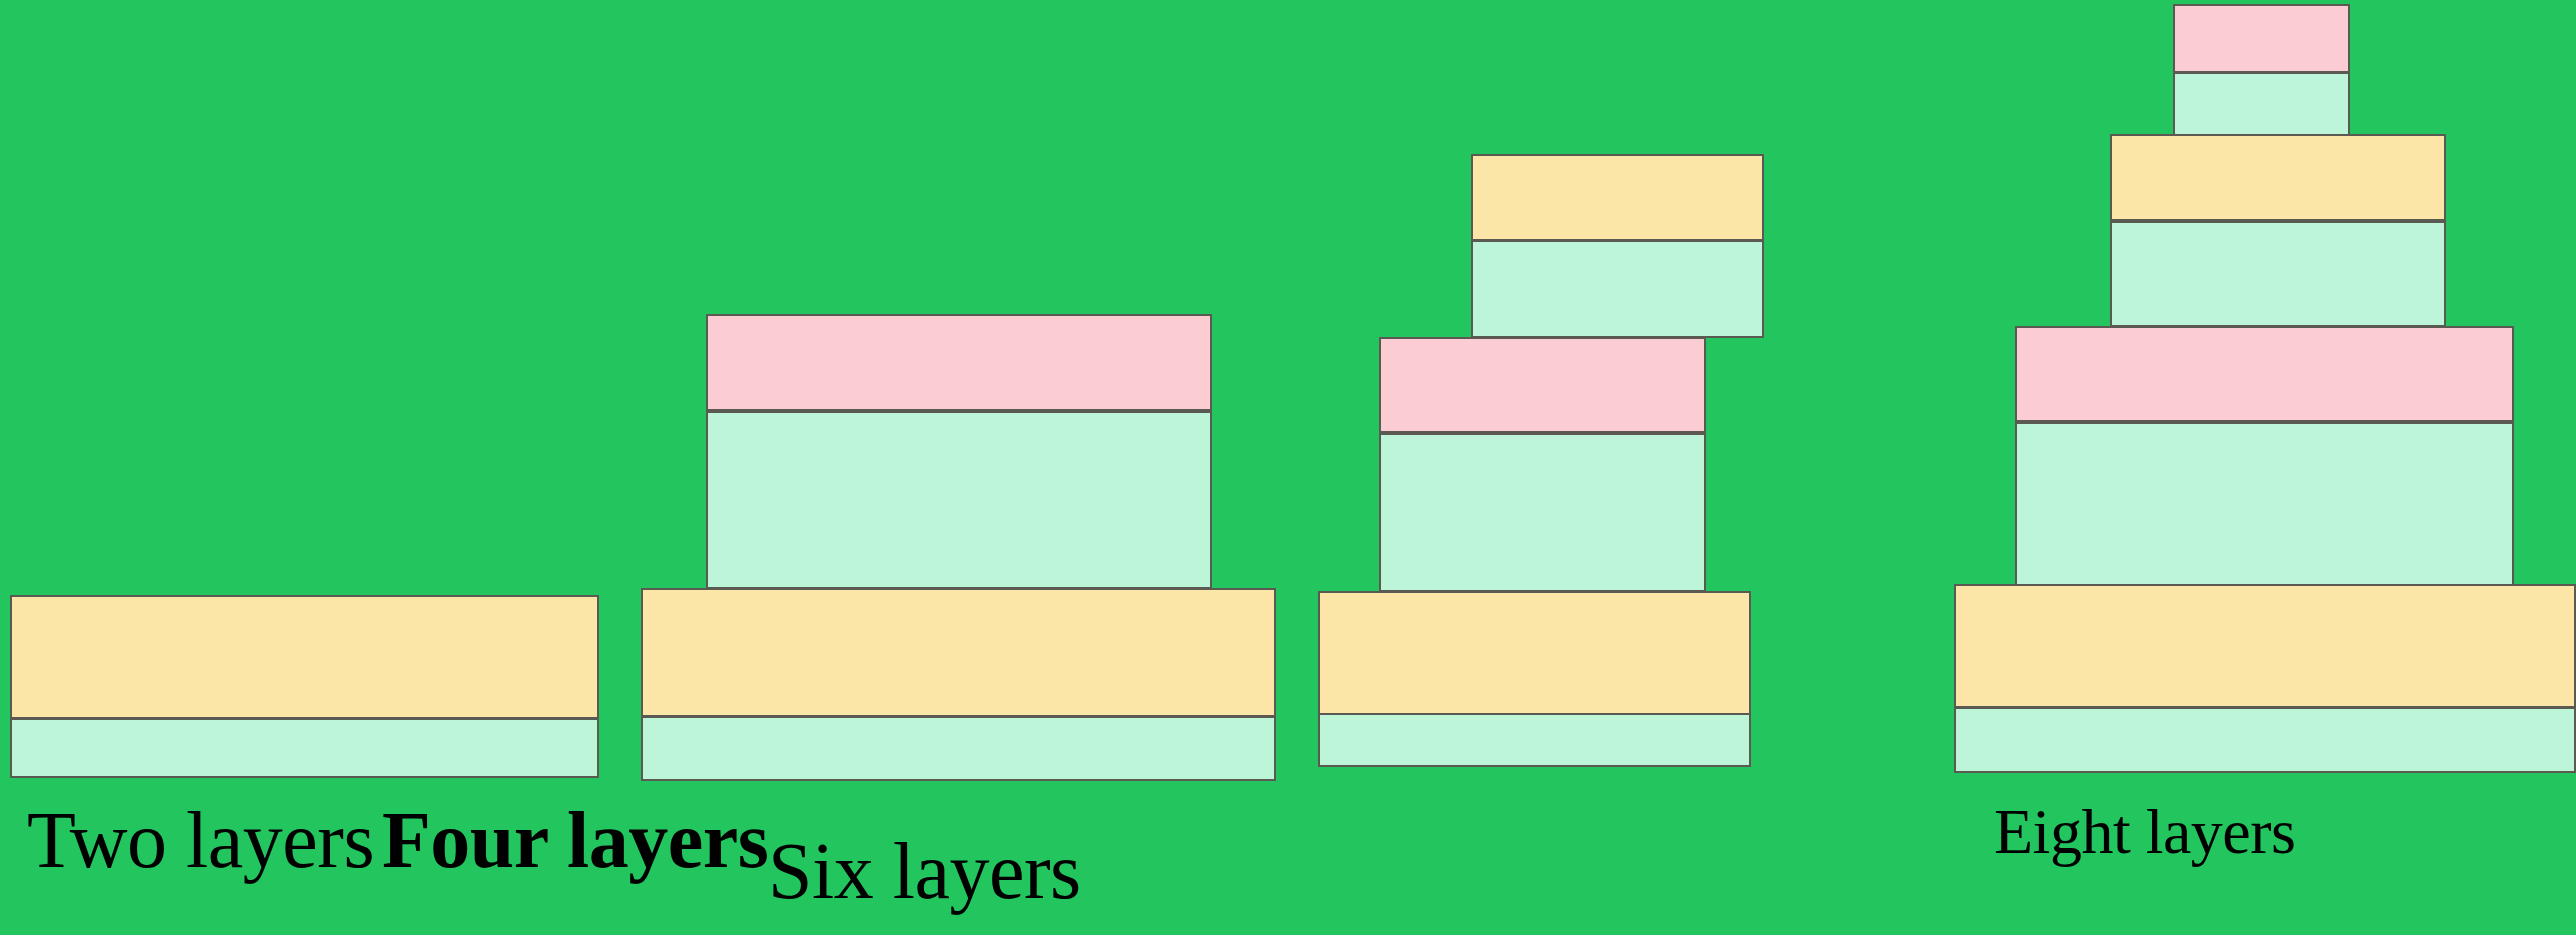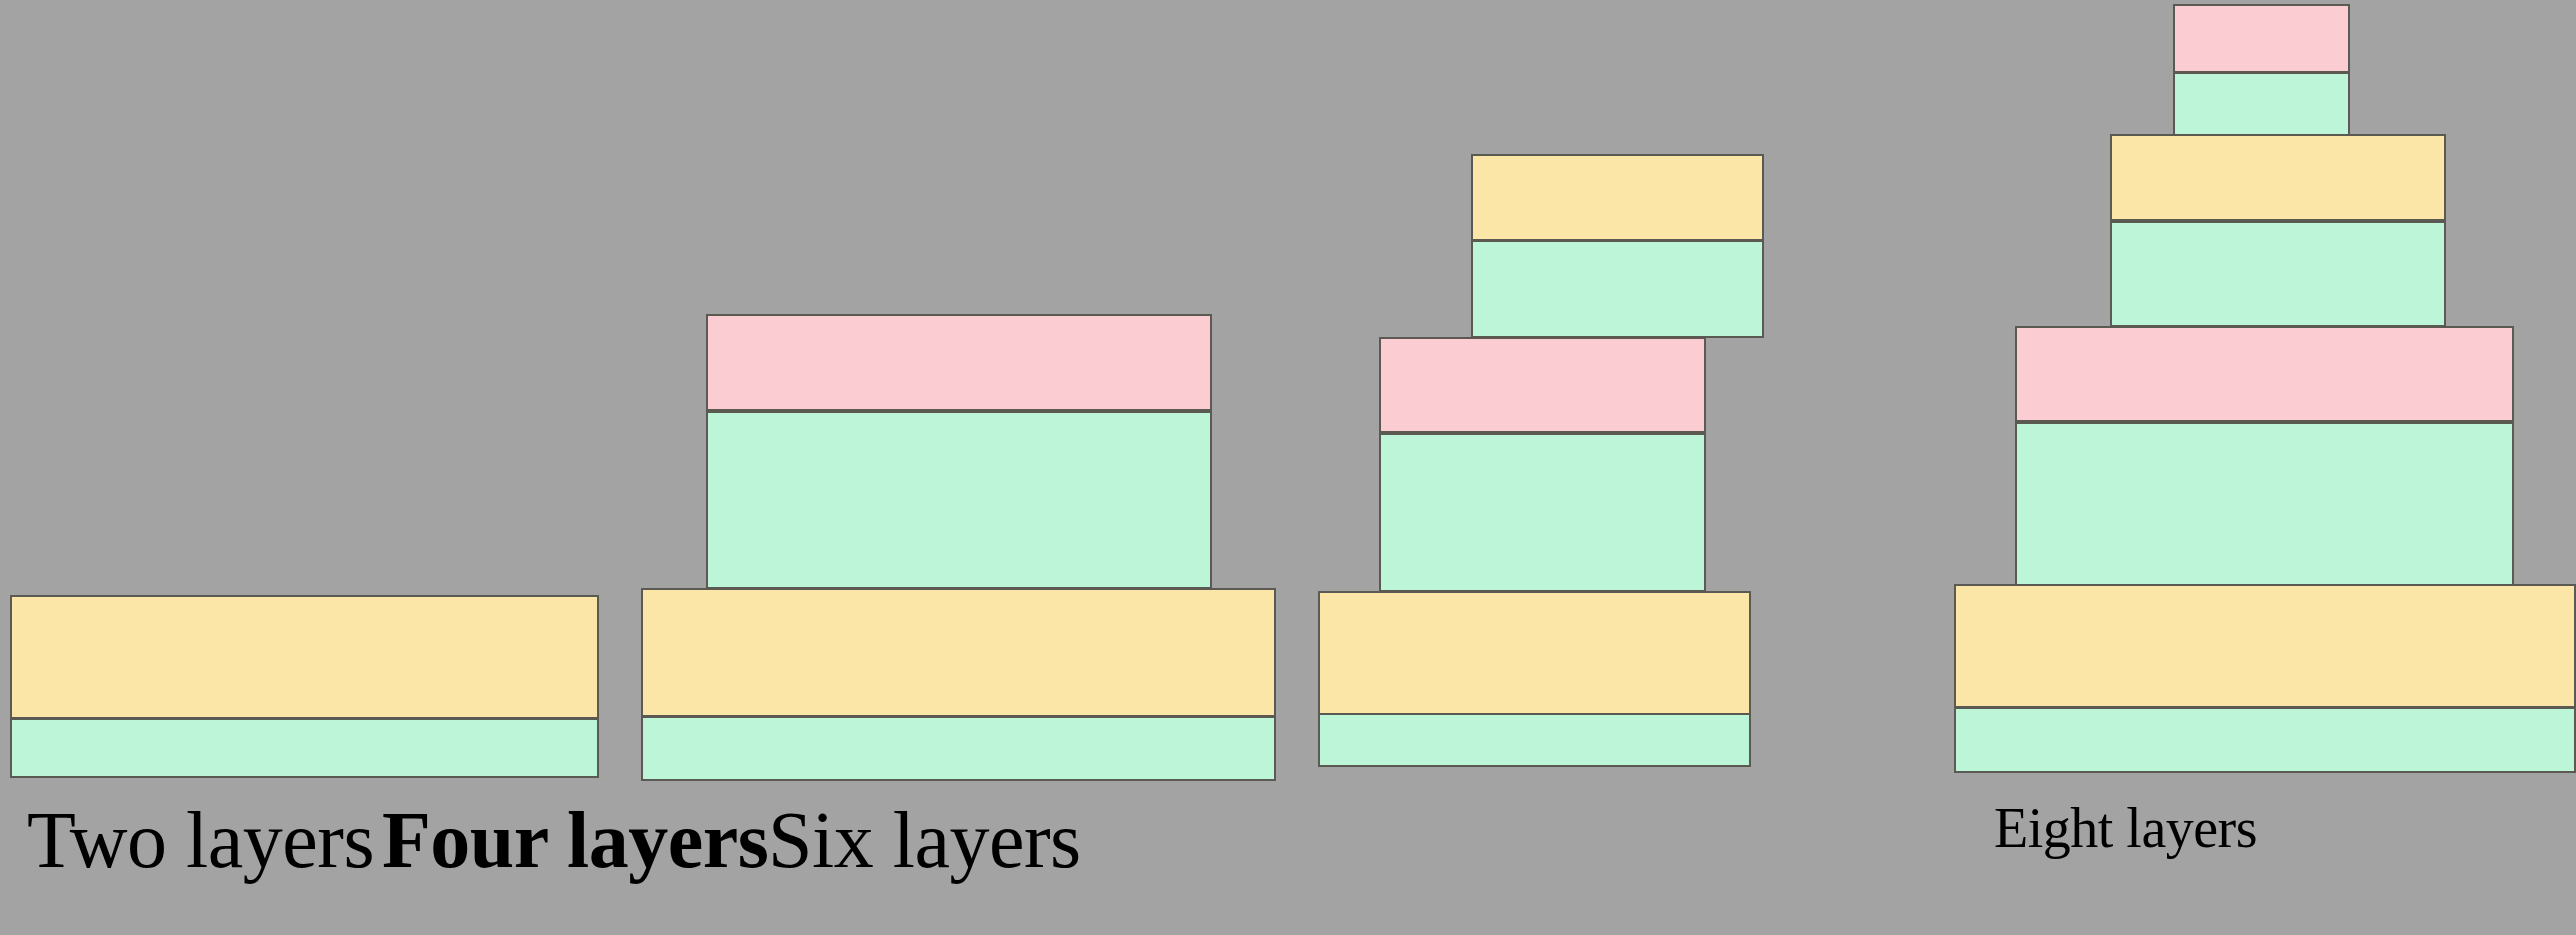--- a/index.html
+++ b/index.html
@@ -10,21 +10,21 @@
   body {
     width: 2576px;
     height: 936px;
     font-family: "Liberation Serif", "DejaVu Serif", serif;
     overflow: hidden;
   }
   #figure {
     position: relative;
     width: 2576px;
     height: 936px;
-    background: #a3a3a3;
+    background: #22c55e;
   }
   .stack {
     position: absolute;
   }
   .tier {
     position: absolute;
     box-sizing: border-box;
   }
   .layer {
     position: absolute;
@@ -69,35 +69,35 @@
         <div class="layer" style="left: 1318px; top: 713px; width: 433px; height: 54px; background: rgb(189, 245, 217); border-color: rgb(90, 90, 82);"></div>
       </div>
       <div class="tier">
         <div class="layer" style="left: 1379px; top: 337px; width: 327px; height: 96px; background: rgb(251, 205, 210); border-color: rgb(90, 90, 82);"></div>
         <div class="layer" style="left: 1379px; top: 433px; width: 327px; height: 159px; background: rgb(189, 245, 217); border-color: rgb(90, 90, 82);"></div>
       </div>
       <div class="tier">
         <div class="layer" style="left: 1471px; top: 154px; width: 293px; height: 87px; background: rgb(251, 230, 168); border-color: rgb(90, 90, 82);"></div>
         <div class="layer" style="left: 1471px; top: 240px; width: 293px; height: 98px; background: rgb(189, 245, 217); border-color: rgb(90, 90, 82);"></div>
       </div>
-      <div class="caption" style="left: 768px; top: 800px; font-size: 80px;">Six layers</div>
+      <div class="caption" style="left: 768px; top: 831px; font-size: 80px;">Six layers</div>
     </div>
     <div class="stack" style="left: 0px; top: 0px; width: 2576px; height: 936px;">
       <div class="tier">
         <div class="layer" style="left: 1954px; top: 584px; width: 622px; height: 124px; background: rgb(251, 230, 168); border-color: rgb(90, 90, 82);"></div>
         <div class="layer" style="left: 1954px; top: 707px; width: 622px; height: 66px; background: rgb(189, 245, 217); border-color: rgb(90, 90, 82);"></div>
       </div>
       <div class="tier">
         <div class="layer" style="left: 2015px; top: 326px; width: 499px; height: 96px; background: rgb(251, 205, 210); border-color: rgb(90, 90, 82);"></div>
         <div class="layer" style="left: 2015px; top: 422px; width: 499px; height: 164px; background: rgb(189, 245, 217); border-color: rgb(90, 90, 82);"></div>
       </div>
       <div class="tier">
         <div class="layer" style="left: 2110px; top: 134px; width: 336px; height: 87px; background: rgb(251, 230, 168); border-color: rgb(90, 90, 82);"></div>
         <div class="layer" style="left: 2110px; top: 221px; width: 336px; height: 106px; background: rgb(189, 245, 217); border-color: rgb(90, 90, 82);"></div>
       </div>
       <div class="tier">
         <div class="layer" style="left: 2173px; top: 3.6px; width: 177px; height: 69px; background: rgb(251, 205, 210); border-color: rgb(90, 90, 82);"></div>
         <div class="layer" style="left: 2173px; top: 72px; width: 177px; height: 64px; background: rgb(189, 245, 217); border-color: rgb(90, 90, 82);"></div>
       </div>
-      <div class="caption" style="left: 1994px; top: 800px; font-size: 56px;">Eight layers</div>
+      <div class="caption" style="left: 1994px; top: 800px; font-size: 64px;">Eight layers</div>
     </div>
   </div>
 
 
 </body></html>

